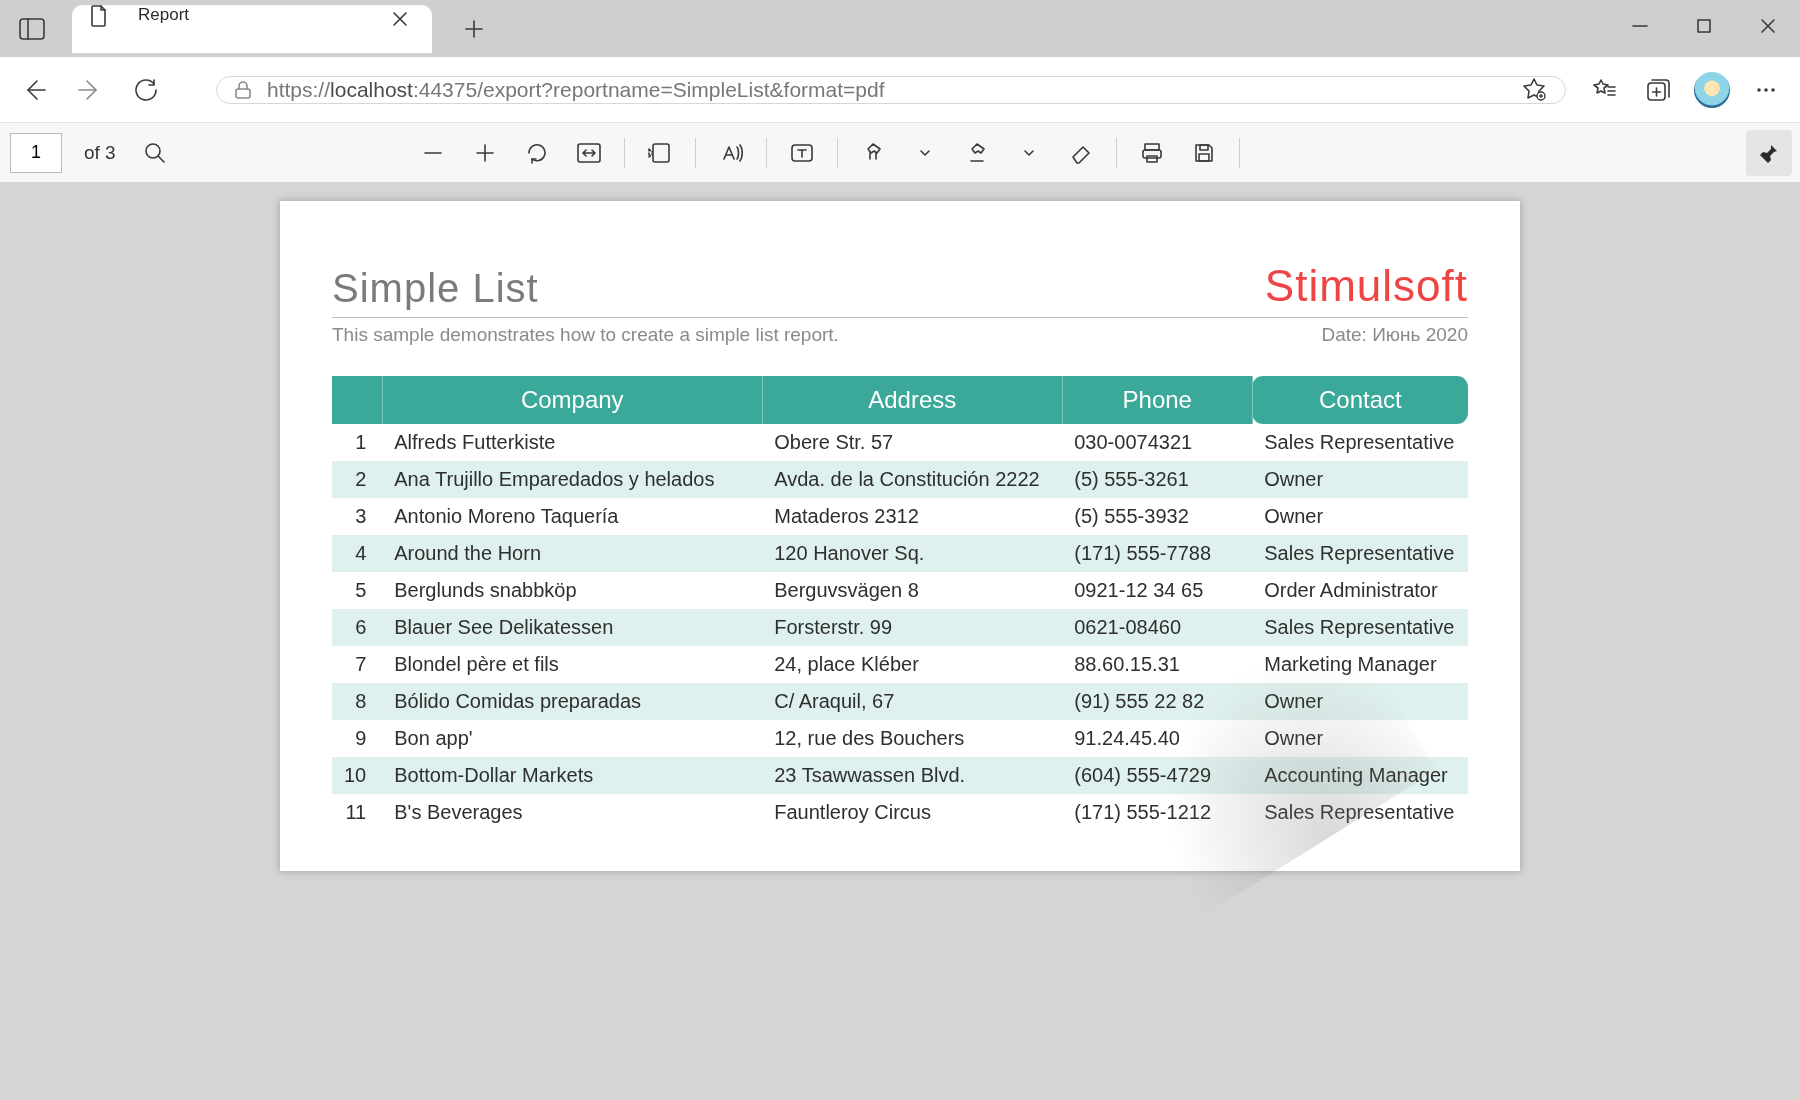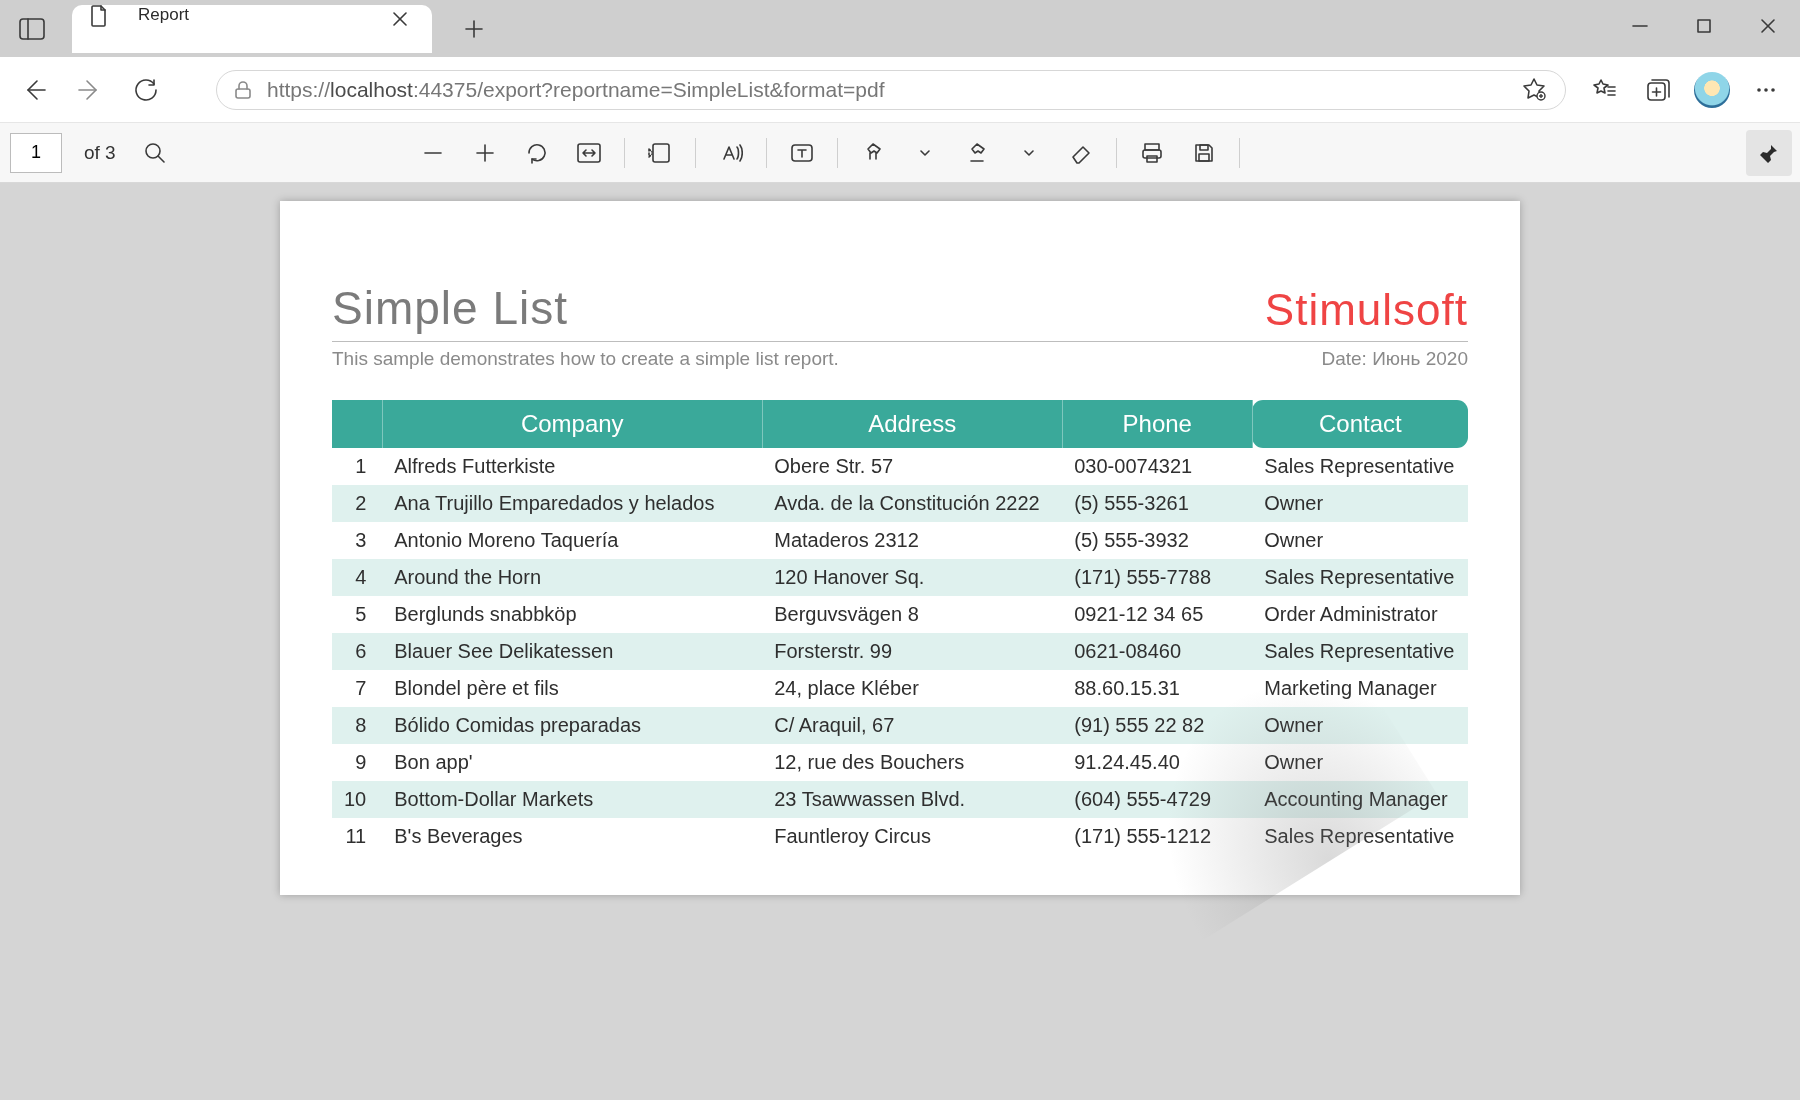--- a/index.html
+++ b/index.html
@@ -14,21 +14,21 @@
   .tab-title { font-size: 17px; color:#2b2b2b; }
   .tab-close { margin-left:auto; width:28px; height:28px; display:flex; align-items:center; justify-content:center; }
   .newtab { width:48px; height:48px; display:flex; align-items:center; justify-content:center; }
   .tb-spacer { flex:1; }
   .win-controls { display:flex; height:100%; align-items:flex-start; padding-top:6px;}
   .win-btn { width:64px; height:40px; display:flex; align-items:center; justify-content:center; }
 
   
   .navbar { height: 66px; background:#fff; display:flex; align-items:center; padding: 0 10px; gap: 8px; border-bottom:1px solid #e6e6e6;}
   .nav-btn { width:48px; height:48px; display:flex; align-items:center; justify-content:center; border-radius:6px; }
-  .addr { flex:1; height:40px; border:1px solid #d7d7d7; border-radius:22px; display:flex; align-items:center; padding:0 16px; gap:14px; color:#4b4b4b; font-size:21px; background:#fff;}
+  .addr { flex:1; height:28px; border:1px solid #d7d7d7; border-radius:22px; display:flex; align-items:center; padding:0 16px; gap:14px; color:#4b4b4b; font-size:21px; background:#fff;}
   .addr .lock { width:20px; height:20px; flex:none;}
   .addr-input-wrap { flex:1; overflow:hidden; white-space:nowrap; }
   .addr-dim { color:#777; }
   .addr-input { font-size:21px; }
   .addr-star { width:28px; height:28px; flex:none;}
   .nav-right { display:flex; align-items:center; gap:6px; padding-left:6px;}
   .avatar { width:36px; height:36px; border-radius:50%; background: radial-gradient(circle at 50% 45%, #ffe7b3 0 28%, #8fd5e8 30% 62%, #2d6e99 66% 100%); flex:none;}
 
   
   .pdfbar { height: 60px; background:#f7f7f7; border-bottom:1px solid #d8d8d8; display:flex; align-items:center; padding:0 8px; gap:6px; }
@@ -38,21 +38,21 @@
   .pdf-btn.pinned { background:#e4e4e4; }
   .pdf-sep { width:1px; height:30px; background:#cfcfcf; margin:0 6px; }
   .pdf-spacer1 { flex: 0 0 220px; }
   .pdf-spacer-grow { flex:1; }
 
   
   .viewer { position:absolute; top:183px; bottom:0; left:0; right:0; background:#d5d5d5; overflow:auto; }
   .page { width: 1240px; margin: 18px auto 40px; background:#fff; box-shadow: 0 0 8px rgba(0,0,0,.25); padding: 60px 52px 40px; position:relative; }
 
   .rpt-head { display:flex; align-items:flex-end; justify-content:space-between; border-bottom:1px solid #bdbdbd; padding-bottom:6px;}
-  .rpt-title { font-size:46px; font-weight:300; color:#7b7b7b; letter-spacing:1px;margin-top:20px;}
+  .rpt-title { font-size:40px; font-weight:300; color:#7b7b7b; letter-spacing:1px;}
   .rpt-brand { font-size:44px; font-weight:300; color:#ef4444; letter-spacing:1px;}
   .rpt-sub { display:flex; justify-content:space-between; color:#8a8a8a; font-size:19px; margin-top:6px;}
 
   table.rpt { width:100%; border-collapse:collapse; margin-top:30px; font-size:20px; color:#2f2f2f;}
   table.rpt thead th { background:#3aa99a; color:#fff; font-weight:400; font-size:24px; padding:10px 12px; border-right:1px solid #7ec7bd;}
   table.rpt thead th:last-child { border-right:none;border-radius:11px;}
   table.rpt td { padding:7px 12px; }
   table.rpt tbody tr:nth-child(even) td { background:#dff1ee; }
   .col-num { width:50px; text-align:right; padding-right:16px !important;}
   .col-company { width:380px; }

